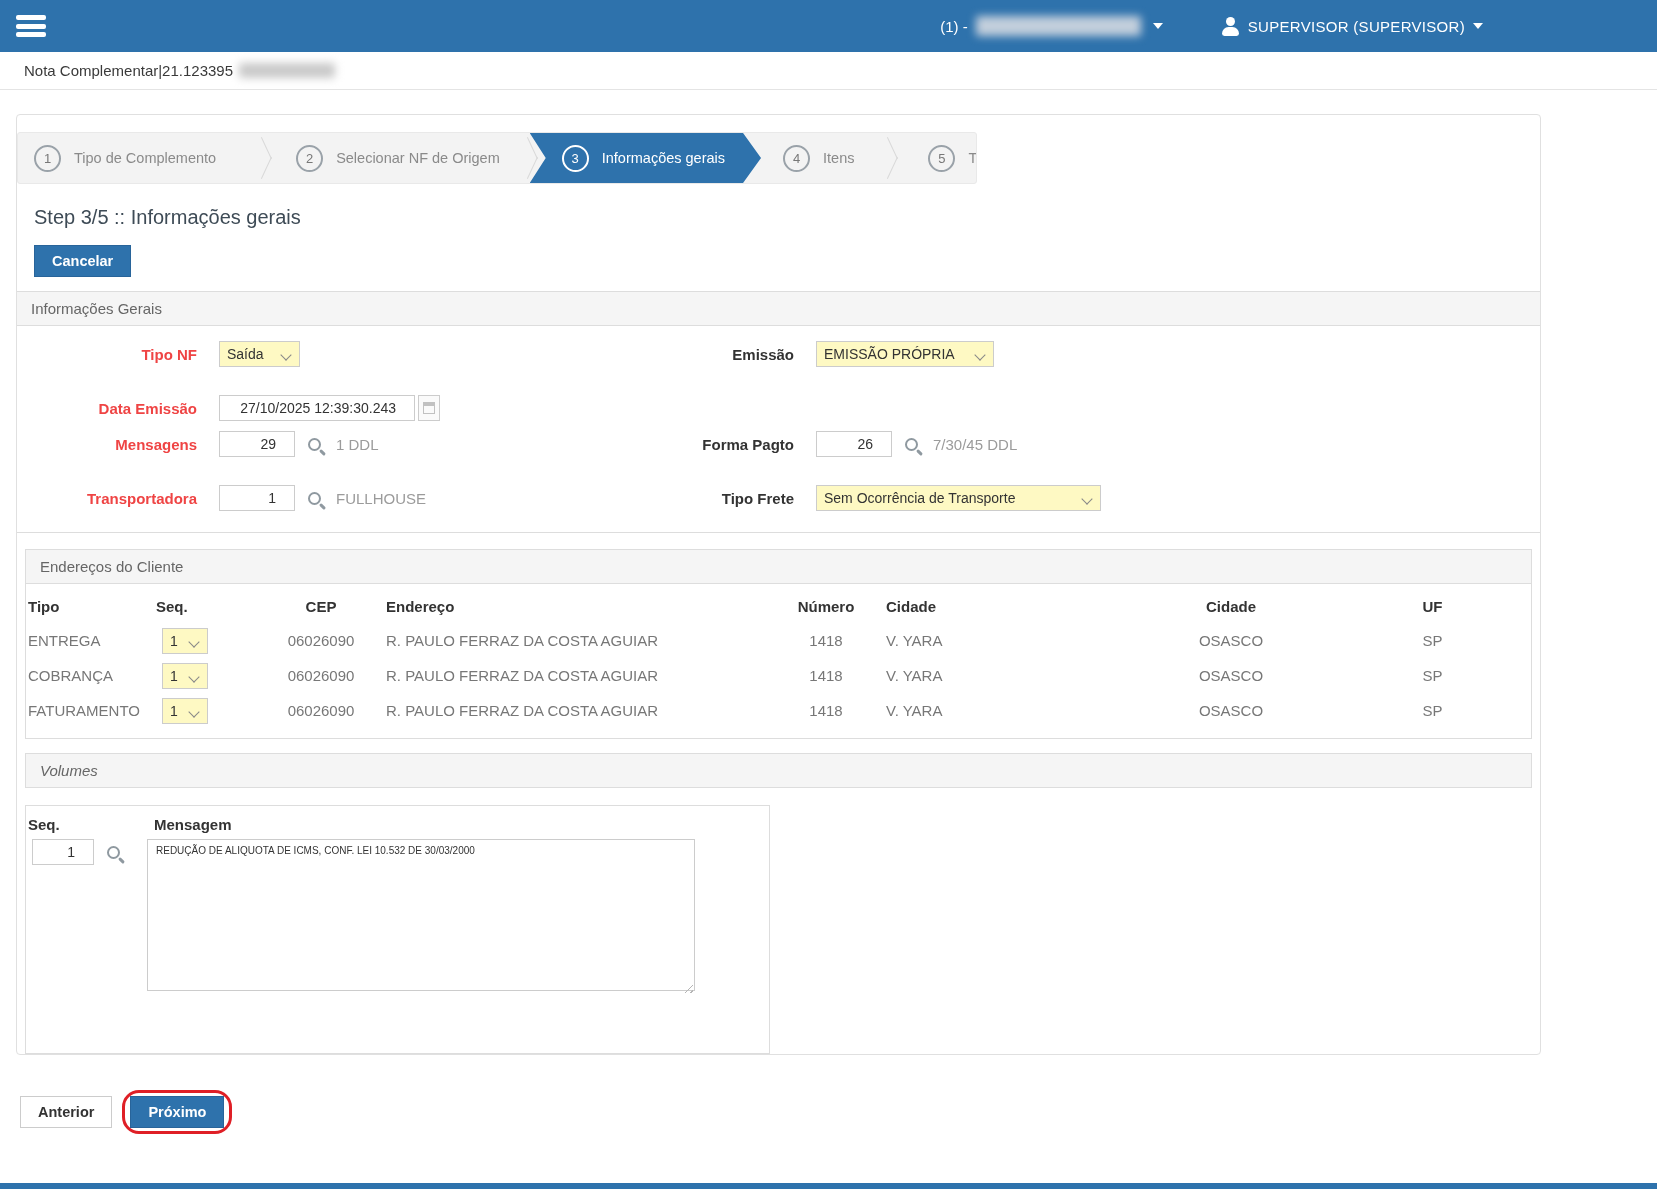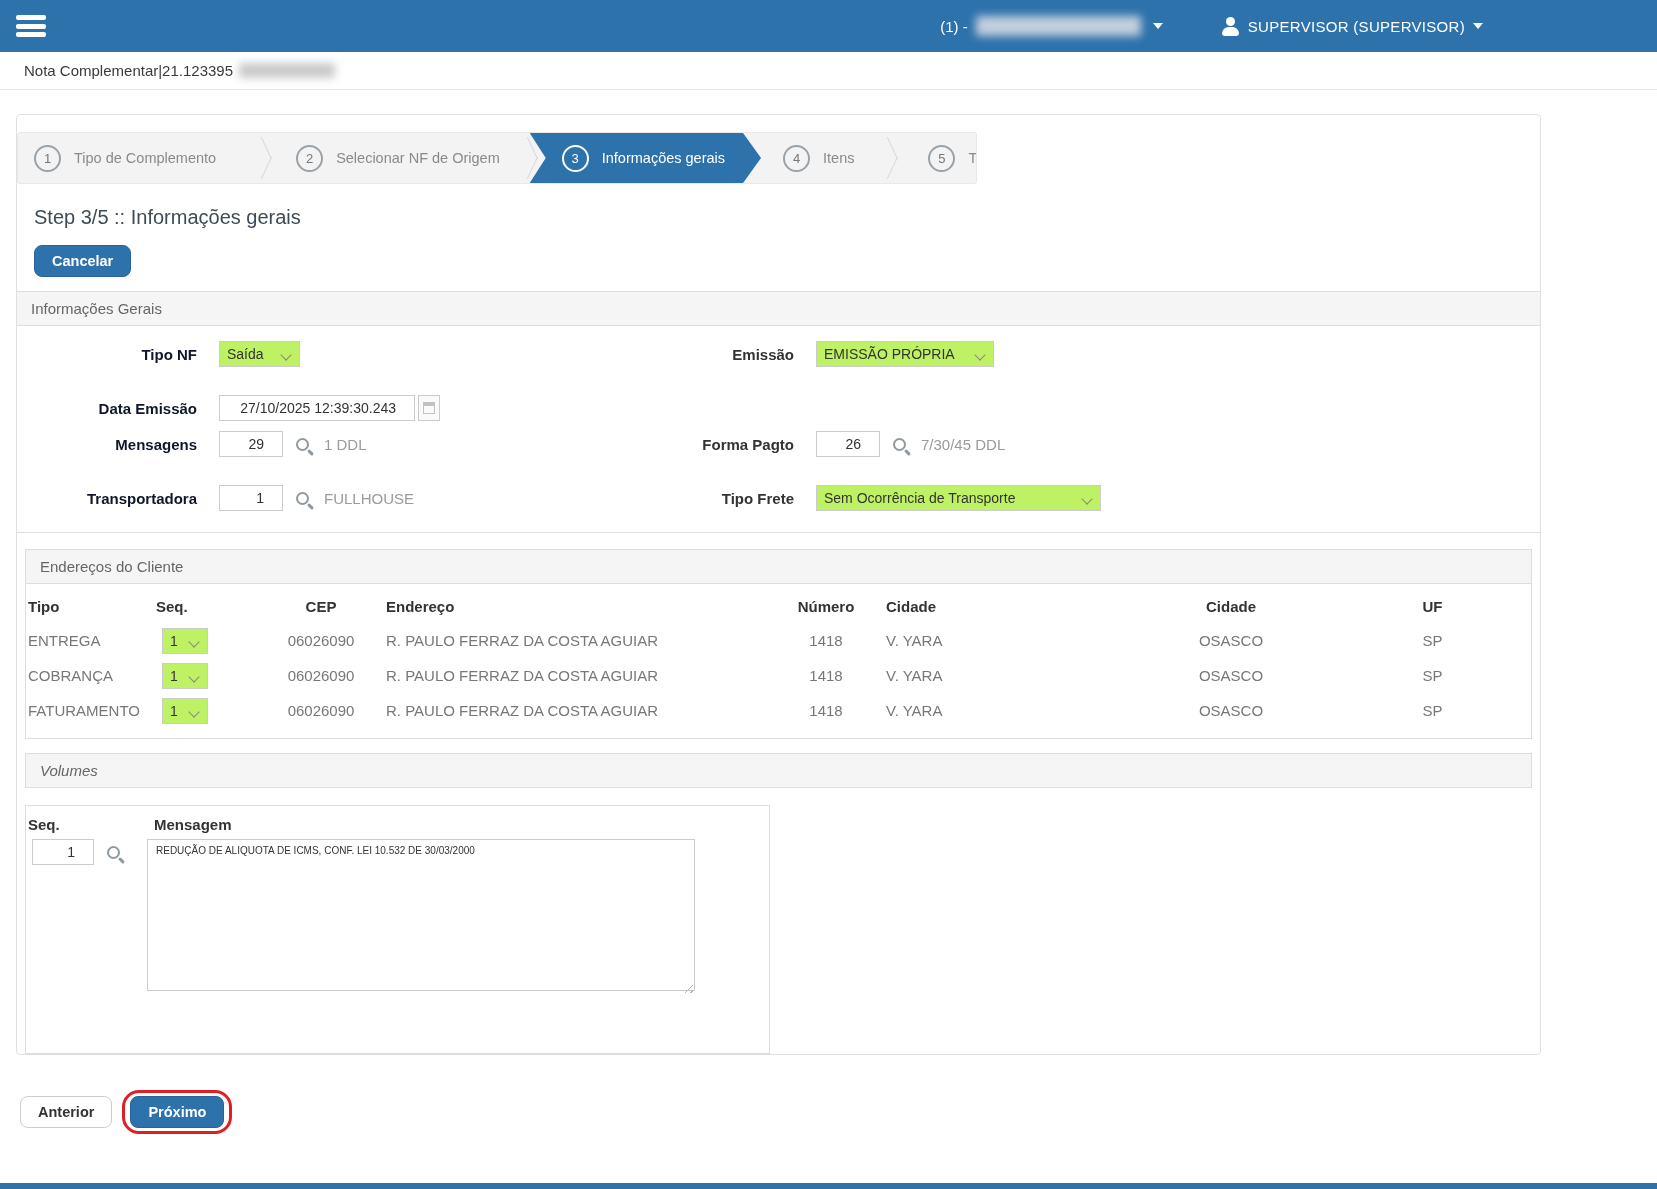--- a/index.html
+++ b/index.html
@@ -54,52 +54,52 @@
   .sep::before, .sep::after { content:''; position:absolute; left:7px; width:1px; background:#d9d9d9; }
   .sep::before { top:2px; height:24px; transform:rotate(-25deg); transform-origin:bottom center; }
   .sep::after { bottom:2px; height:24px; transform:rotate(25deg); transform-origin:top center; }
   .step.active { background:#2e72ac; color:#fff; margin-left:-16px; padding:0 36px 0 32px;
                  clip-path:polygon(0 0, calc(100% - 18px) 0, 100% 50%, calc(100% - 18px) 100%, 0 100%, 16px 50%); }
   .step.active .num { border-color:#fff; color:#fff; }
   .step.active .slabel { color:#fff; }
 
   
   .page-heading { margin:22px 0 16px 17px; font-size:20px; font-weight:400; color:#3e4b56; }
-  .btn { display:inline-block; border-radius:8px; font-size:14.5px; font-weight:bold; cursor:pointer;
+  .btn { display:inline-block; border-radius:0; font-size:14.5px; font-weight:bold; cursor:pointer;
          padding:7px 17px; border:1px solid transparent; }
   .btn-blue { background:#2e72ac; border-color:#28649a; color:#fff; }
   .btn-white { background:#fff; border-color:#ccc; color:#333; }
   .cancel-wrap { margin:0 0 14px 17px; }
 
   
   .panel { border:1px solid #ddd; background:#fff; }
   .panel-h { background:#f5f5f5; border-bottom:1px solid #ddd; padding:8px 14px; font-size:15px; color:#666; }
   .panel.headonly .panel-h { border-bottom:none;font-style:italic; }
 
   
   .gi-panel { margin:0; border-left:none; border-right:none; }
   .gi-body { padding:14px 0 20px; }
   .frow { display:flex; align-items:center; min-height:28px; }
   .frow .left { width:592px; display:flex; align-items:center; flex:none; }
-  .lbl { width:180px; flex:none; text-align:right; font-weight:bold; font-size:15px; color:#0f172a; margin-right:22px; }
+  .lbl { width:180px; flex:none; text-align:right; font-weight:bold; font-size:15px; color:#ef4444; margin-right:22px; }
   .rlbl { width:185px; flex:none; text-align:right; font-weight:bold; font-size:15px; color:#333; margin-right:22px; }
   .mt26 { margin-top:26px; } .mt8 { margin-top:8px; }
   .inp { height:26px; border:1px solid #ccc; font-family:inherit; font-size:14px; color:#333;
          padding:0 18px; text-align:right; background:#fff; }
-  .inp.small { width:64px; }
+  .inp.small { width:76px; }
   .inp.date { width:196px; }
   .ghost { color:#9b9b9b; font-size:15px; margin-left:15px; }
   .mag { width:13px; height:13px; border:2px solid #8f99a0; border-radius:50%;
          position:relative; display:inline-block; margin-left:13px; flex:none; cursor:pointer; }
   .mag::after { content:''; position:absolute; width:3px; height:7px; background:#8f99a0;
                 border-radius:2px; transform:rotate(-45deg); left:11px; top:9px; }
   .calbtn { width:22px; height:26px; border:1px solid #ccc; background:#fafafa; margin-left:3px;
             display:inline-flex; align-items:center; justify-content:center; cursor:pointer; }
   .cal-ico { width:12px; height:12px; border:1px solid #adadad; border-top:4px solid #adadad; opacity:.75; }
-  .selwrap { position:relative; display:inline-block; height:26px; border:1px solid #ccc; background:#bef264; }
+  .selwrap { position:relative; display:inline-block; height:26px; border:1px solid #ccc; background:#fef9c3; }
   .selwrap::after { content:''; position:absolute; right:9px; top:9px; width:7px; height:7px;
                     border-right:1.5px solid #888; border-bottom:1.5px solid #888; transform:rotate(45deg);
                     pointer-events:none; }
   .selwrap select { appearance:none; -webkit-appearance:none; border:none; outline:none; background:transparent;
                     height:24px; font-family:inherit; font-size:14px; color:#333; padding:0 26px 0 7px; width:100%; }
   .w80 { width:81px; } .w178 { width:178px; } .w285 { width:285px; } .w46 { width:46px; }
 
   
   .addr-panel { margin:16px 8px 0; }
   .addr-body { padding:8px 2px 10px; }

